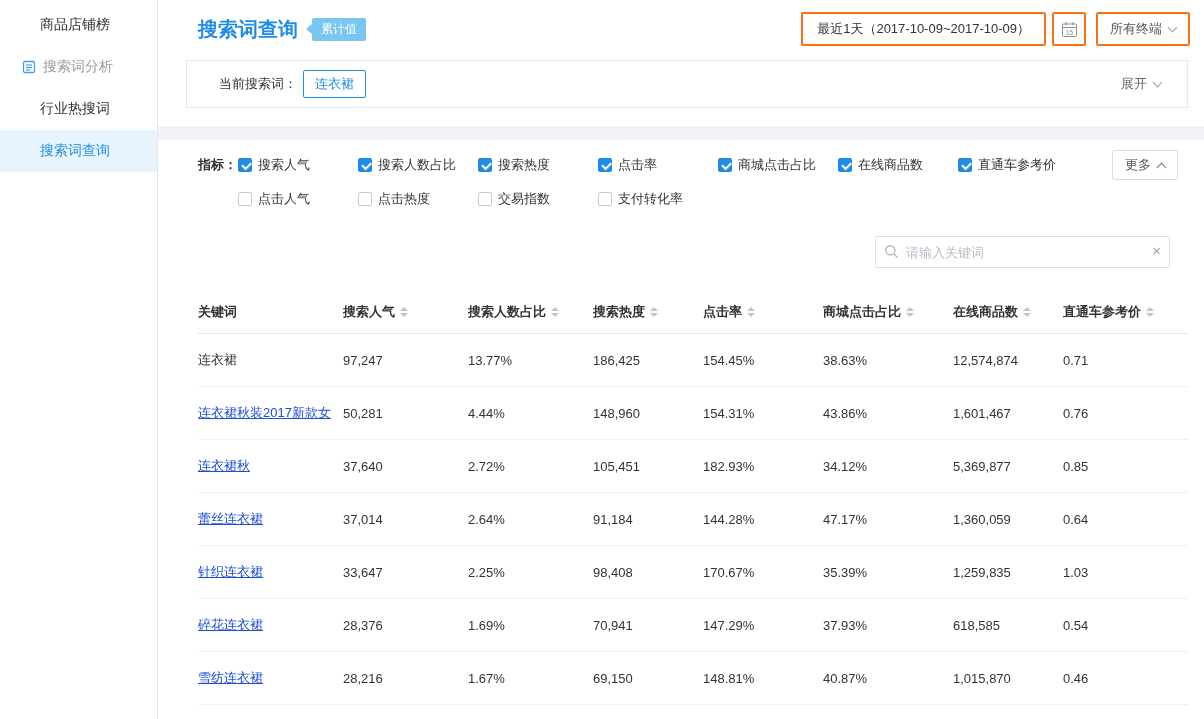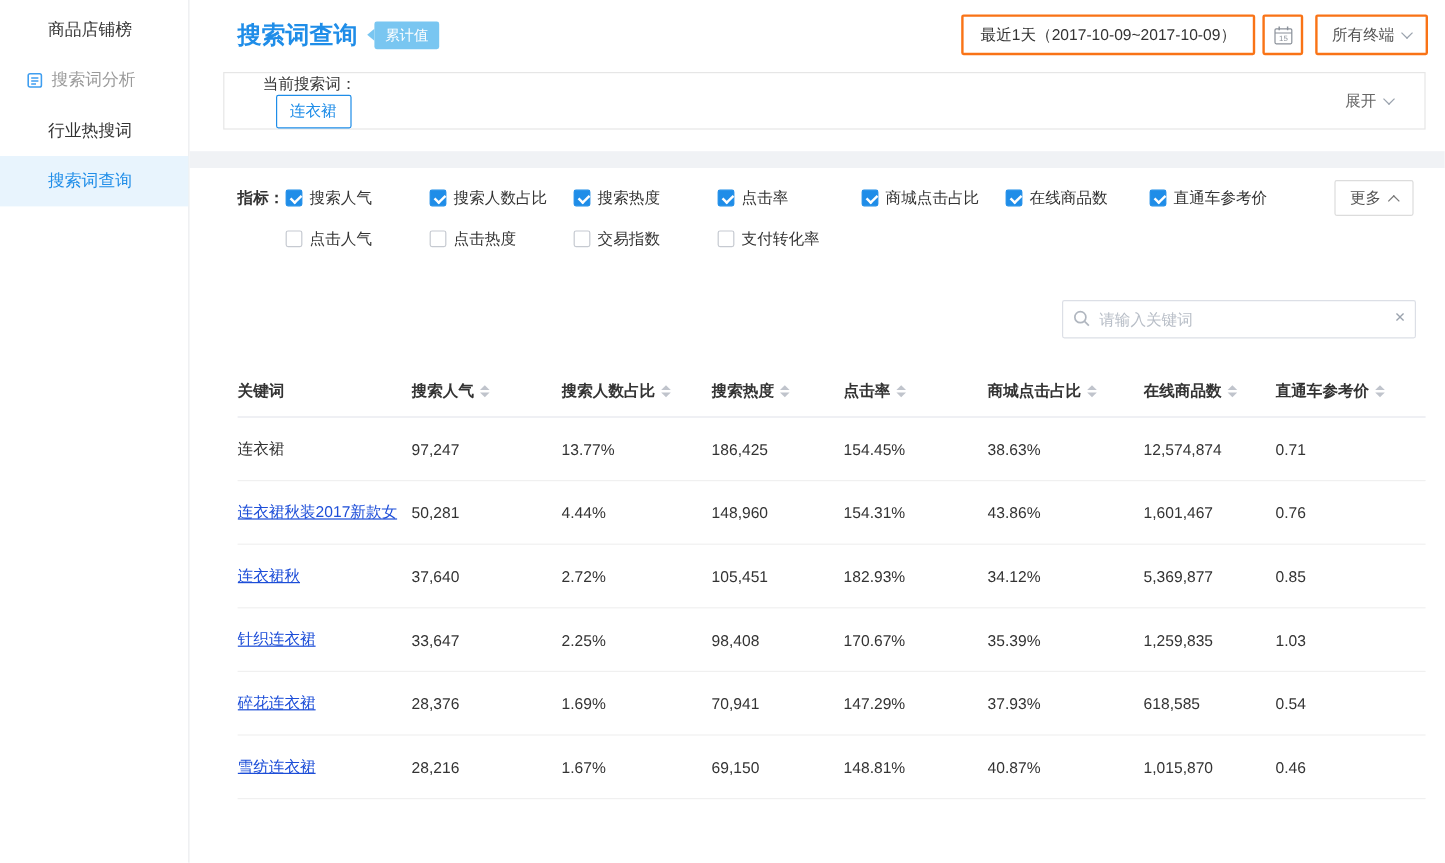--- a/index.html
+++ b/index.html
@@ -29,41 +29,41 @@
   .header-controls { display: flex; align-items: center; }
   .ctrl-box { border: 2px solid #f97316; border-radius: 2px; height: 34px; display: flex; align-items: center; padding: 0 12px; font-size: 13px; color: #333; background: #fff; cursor: pointer; }
   .date-box { padding: 0 14px; }
   .calendar-box { width: 34px; justify-content: center; margin-left: 6px; padding: 0; }
   .terminal-box { margin-left: 10px; color: #555; }
   .chev { display: inline-block; width: 7px; height: 7px; border-right: 1px solid #9aa2ad; border-bottom: 1px solid #9aa2ad; }
   .chev.down { transform: rotate(45deg); margin: -3px 0 0 7px; }
   .chev.up { transform: rotate(-135deg); margin: 4px 0 0 7px; }
 
   .filter-card { margin: 2px 16px 18px 28px; border: 1px solid #e6e6e6; height: 48px; display: flex; align-items: center; justify-content: space-between; padding: 0 26px 0 32px; }
-  .filter-left { display: flex; align-items: center; flex-direction: column; }
+  .filter-left { display: flex; align-items: center; }
   .filter-label { color: #333; }
   .word-chip { border: 1px solid #1f8de8; color: #1f8de8; padding: 4px 11px; border-radius: 2px; margin-left: 6px; cursor: pointer; }
   .expand-link { color: #666; display: flex; align-items: center; cursor: pointer; }
 
   .gray-gap { height: 14px; background: #f0f2f5; }
 
   .metrics-section { position: relative; padding: 12px 16px 2px 40px; }
   .metrics-flex { display: flex; }
   .metrics-label { width: 40px; color: #333; padding-top: 4px; flex-shrink: 0; font-weight: bold; }
   .metrics-row { display: flex; height: 26px; align-items: center; }
   .metrics-row + .metrics-row { margin-top: 8px; }
   .metric-item { display: flex; align-items: center; width: 120px; cursor: pointer; }
   .checkbox { width: 14px; height: 14px; border: 1px solid #c6cad1; border-radius: 2px; background: #fff; margin-right: 6px; position: relative; flex-shrink: 0; }
   .checkbox.checked { background: #1f8de8; border-color: #1f8de8; }
   .checkbox.checked::after { content: ""; position: absolute; left: 2.5px; top: 3px; width: 7px; height: 3.5px; border-left: 2px solid #fff; border-bottom: 2px solid #fff; transform: rotate(-45deg); }
   .metric-label { color: #333; }
   .more-btn { position: absolute; right: 26px; top: 10px; border: 1px solid #dcdcdc; border-radius: 2px; background: #fff; padding: 5px 12px; color: #555; display: flex; align-items: center; cursor: pointer; }
   .more-btn .chev { border-color: #777; }
 
-  .search-row { display: flex; justify-content: flex-end; padding-right: 24px; margin-top: 36px; }
+  .search-row { display: flex; justify-content: flex-end; padding-right: 34px; margin-top: 22px; }
   .search-wrap { position: relative; width: 295px; }
   .search-input { width: 100%; height: 32px; border: 1px solid #dcdfe6; border-radius: 2px; padding: 0 28px 0 30px; font-size: 13px; color: #333; outline: none; font-family: inherit; }
   .search-input::placeholder { color: #b8bec7; }
   .search-icon { position: absolute; left: 9px; top: 8px; }
   .clear-icon { position: absolute; right: 9px; top: 6px; color: #9aa2ad; font-size: 15px; cursor: pointer; }
 
   
   .table { margin: 22px 16px 0 40px; }
   .tr, .thead { display: flex; align-items: center; }
   .thead { height: 44px; border-bottom: 1px solid #e4e7ed; }
@@ -307,20 +307,30 @@
             <div class="td"><span class="kw-link">连衣裙秋</span></div>
             <div class="td">37,640</div>
             <div class="td">2.72%</div>
             <div class="td">105,451</div>
             <div class="td">182.93%</div>
             <div class="td">34.12%</div>
             <div class="td">5,369,877</div>
             <div class="td">0.85</div>
           </div>
           <div class="tr">
+            <div class="td"><span class="kw-link">蕾丝连衣裙</span></div>
+            <div class="td">37,014</div>
+            <div class="td">2.64%</div>
+            <div class="td">91,184</div>
+            <div class="td">144.28%</div>
+            <div class="td">47.17%</div>
+            <div class="td">1,360,059</div>
+            <div class="td">0.64</div>
+          </div>
+          <div class="tr">
             <div class="td"><span class="kw-link">针织连衣裙</span></div>
             <div class="td">33,647</div>
             <div class="td">2.25%</div>
             <div class="td">98,408</div>
             <div class="td">170.67%</div>
             <div class="td">35.39%</div>
             <div class="td">1,259,835</div>
             <div class="td">1.03</div>
           </div>
           <div class="tr">

